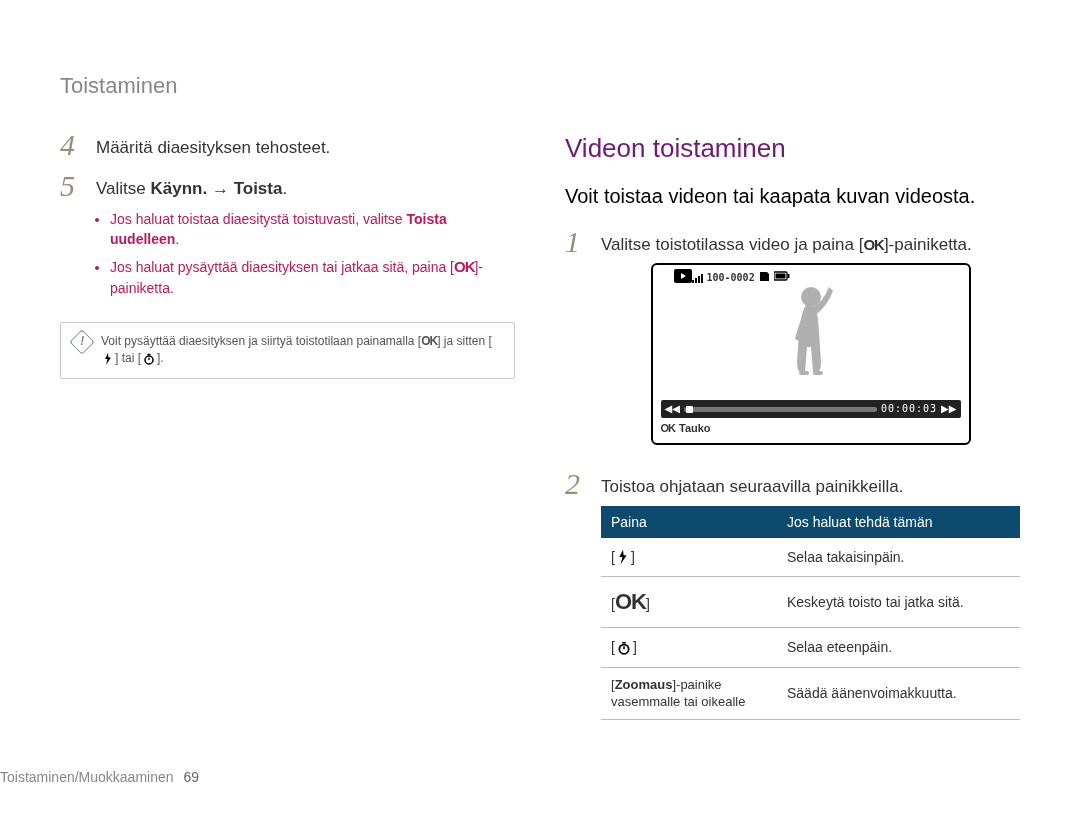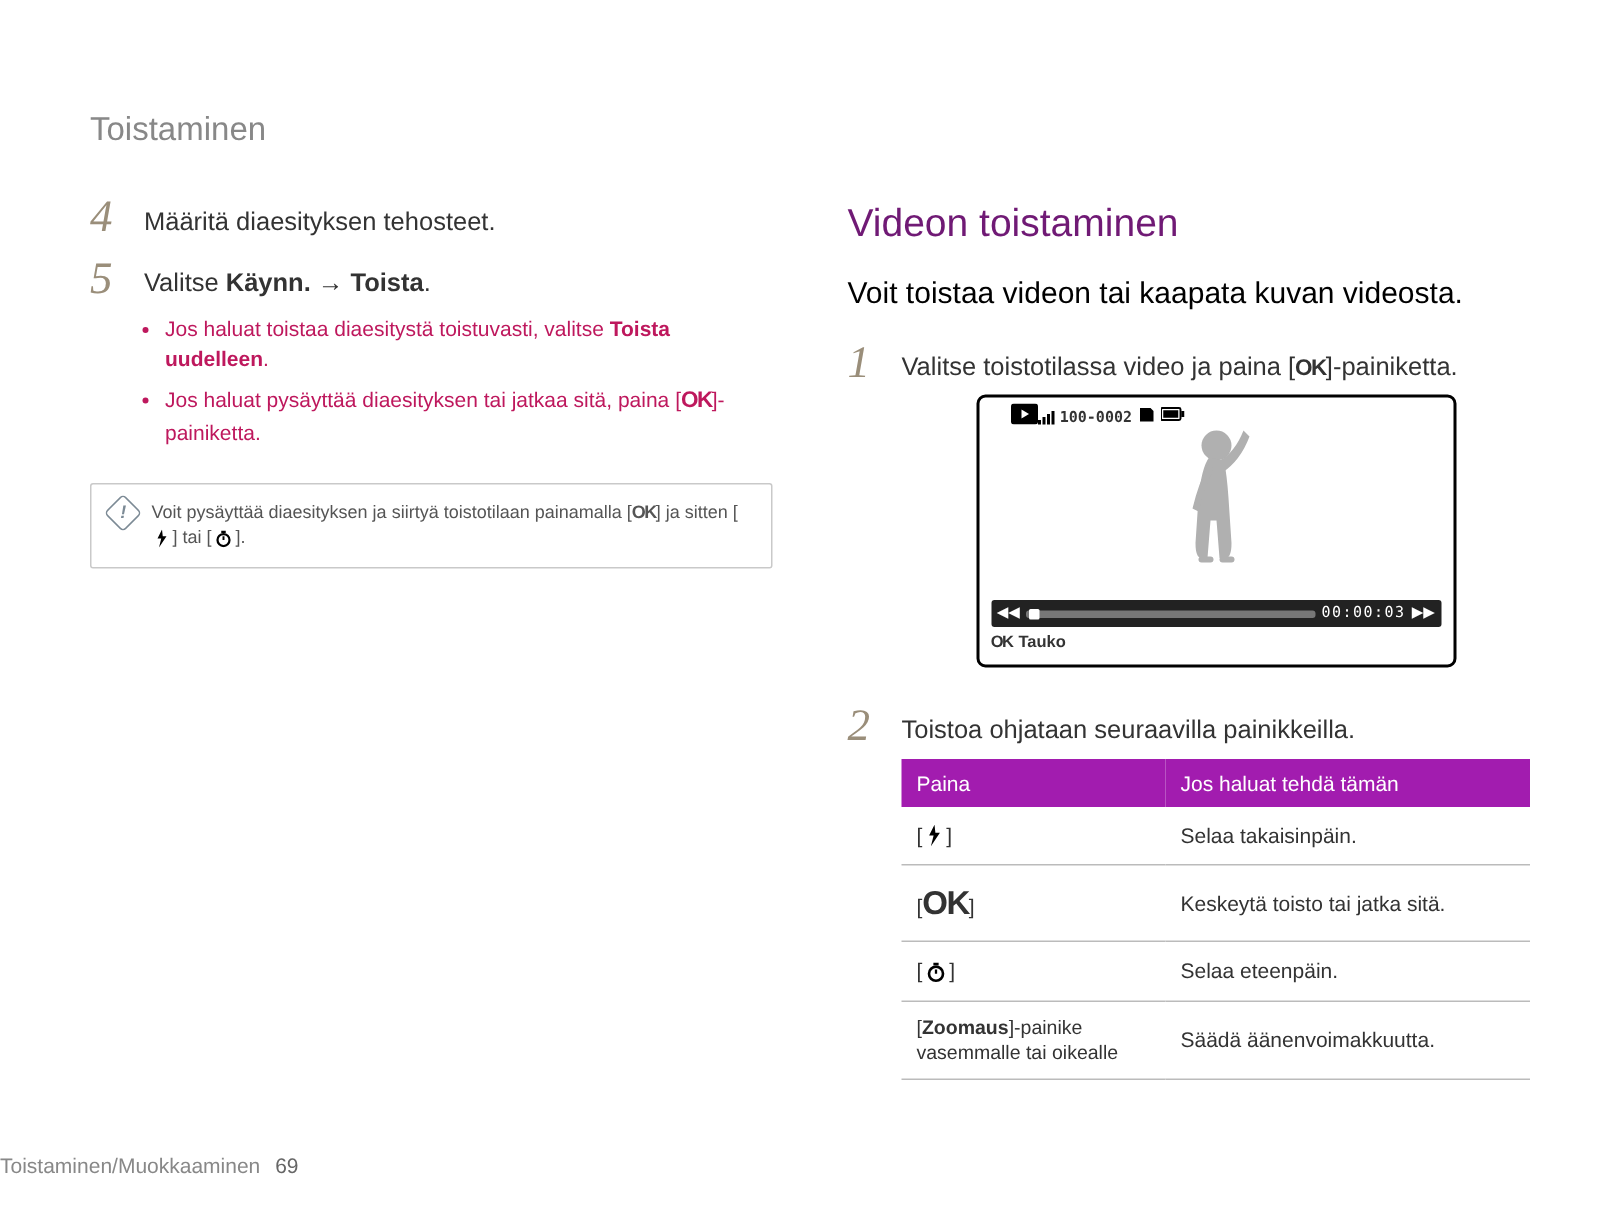--- a/index.html
+++ b/index.html
@@ -135,21 +135,21 @@
   }
   .preview-bottom .ok-icon { font-size: 11px; }
 
   table.controls {
     width: 100%;
     border-collapse: collapse;
     margin-top: 6px;
     font-size: 14px;
   }
   table.controls thead th {
-    background: #a21caf;
+    background: #0c4a6e;
     color: #fff;
     text-align: left;
     font-weight: 400;
     padding: 6px 10px;
   }
   table.controls td {
     border-bottom: 1px solid #bbb;
     padding: 9px 10px;
     vertical-align: middle;
   }

